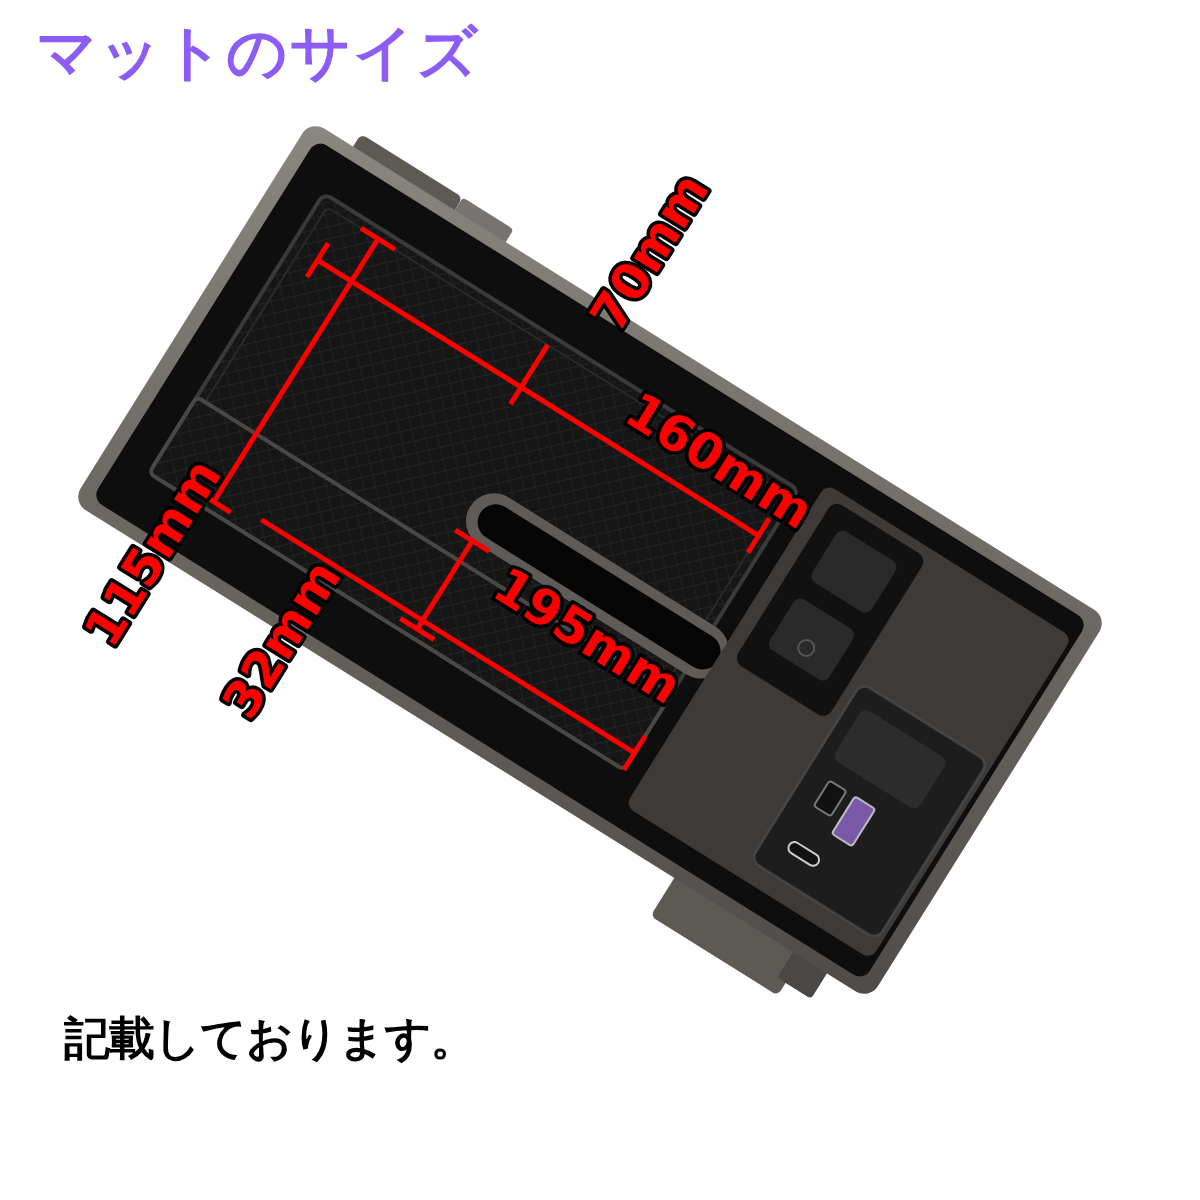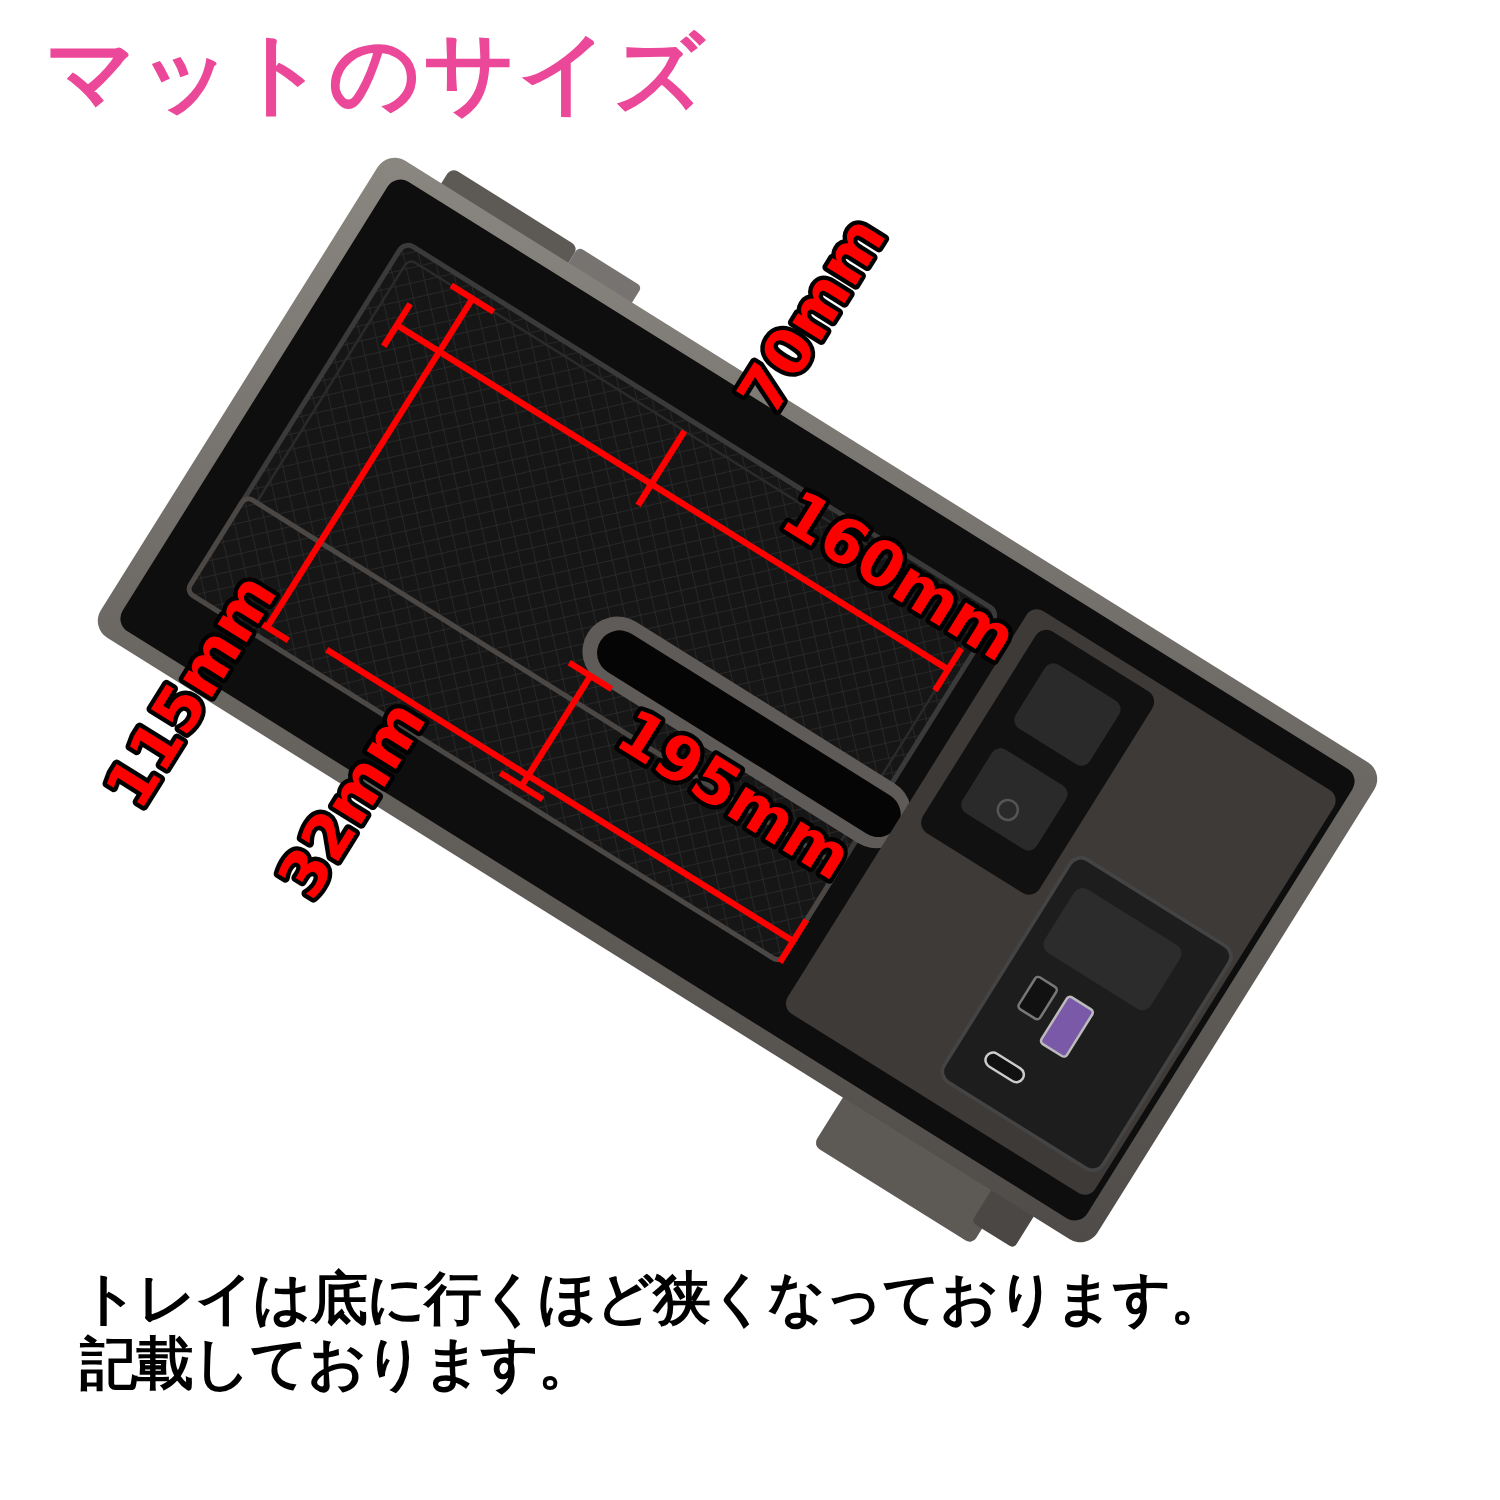--- a/index.html
+++ b/index.html
@@ -1,19 +1,19 @@
 <!DOCTYPE html>
 <html><head>
   <meta charset="utf-8">
   <style>
     html, body { margin: 0; padding: 0; background: #ffffff; }
     body { width: 1200px; height: 1200px; position: relative; overflow: hidden;
            font-family: "DejaVu Sans", sans-serif; }
-    .title { position: absolute; left: 36px; top: 22px; font-size: 72px; font-weight: bold;
-             color: #ec4899; letter-spacing: 2px; line-height: 1; white-space: nowrap; }
+    .title { position: absolute; left: 36px; top: 22px; font-size: 60px; font-weight: bold;
+             color: #8b5cf6; letter-spacing: 2px; line-height: 1; white-space: nowrap; }
     .photo { position: absolute; left: 0; top: 0; width: 1200px; height: 1000px; }
     .note { position: absolute; left: 64px; top: 1012px; font-size: 46px; font-weight: bold;
             color: #000; line-height: 52px; letter-spacing: -1px; }
     .note div { white-space: nowrap; }
     .dim-label { font-family: "DejaVu Sans", sans-serif; font-weight: bold; font-size: 50px;
                  fill: #ff0000; stroke: #000; stroke-width: 7px; paint-order: stroke fill;
                  stroke-linejoin: round; }
   </style>
 </head>
 <body>
@@ -89,15 +89,14 @@
   </g>
 
   <text class="dim-label" transform="translate(618 335) rotate(-58)">70mm</text>
   <text class="dim-label" transform="translate(622 420) rotate(32)">160mm</text>
   <text class="dim-label" transform="translate(112 650) rotate(-58)">115mm</text>
   <text class="dim-label" transform="translate(250 722) rotate(-58)">32mm</text>
   <text class="dim-label" transform="translate(490 595) rotate(32)">195mm</text>
 </svg>
 
 <div class="note">
-  <div>トレイは底に行くほど狭くなっております。</div>
   <div>記載しております。</div>
 </div>
 
 </body></html>

